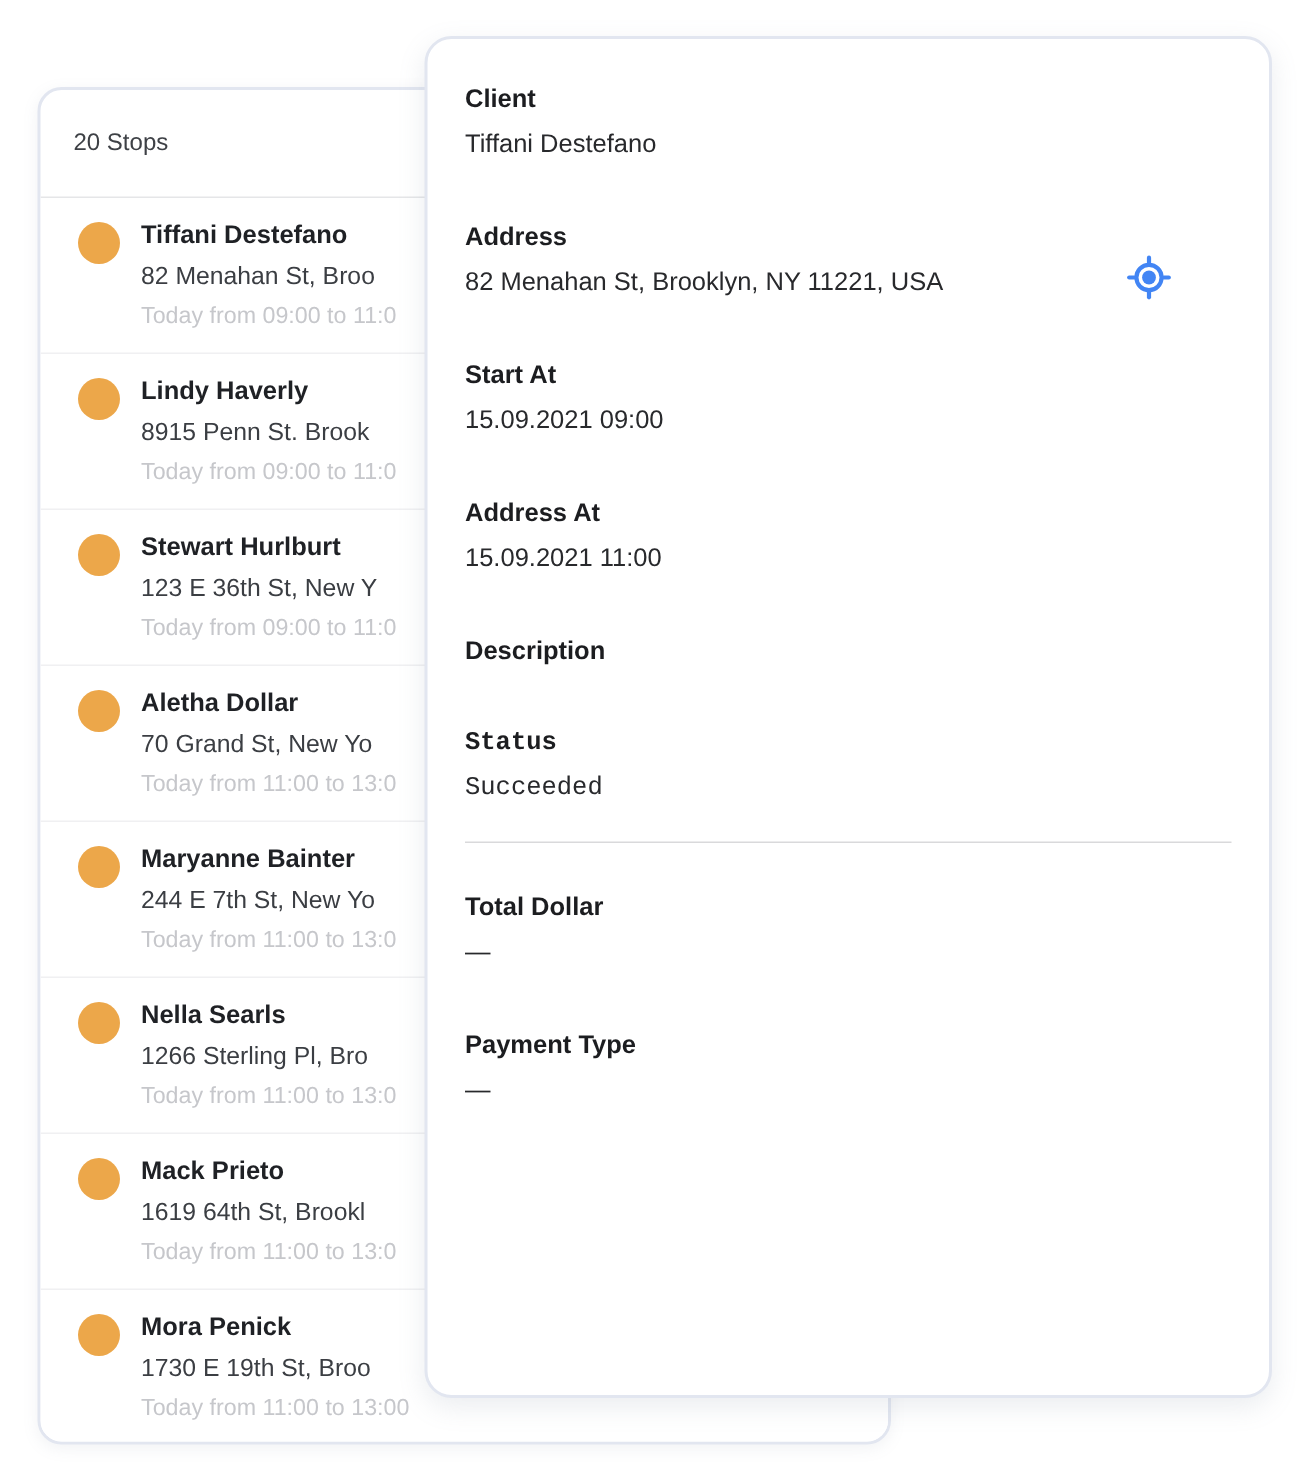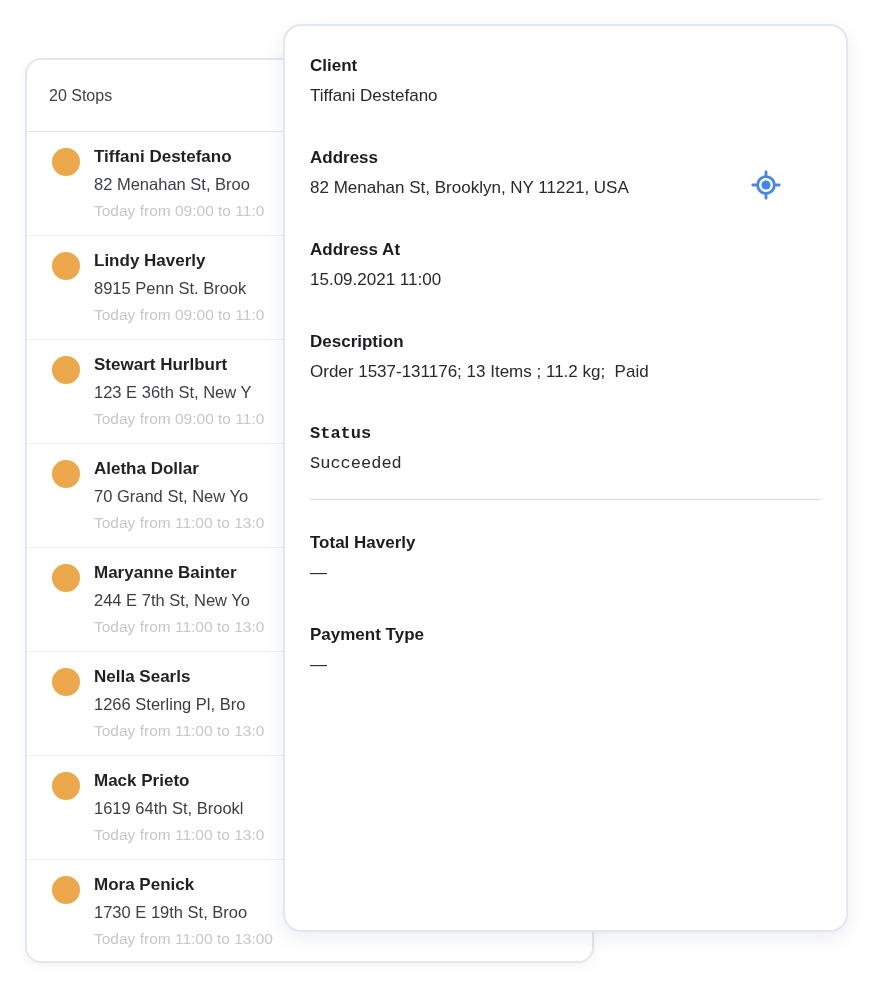--- a/index.html
+++ b/index.html
@@ -195,40 +195,43 @@
             <line x1="15" y1="24.8" x2="15" y2="28.2"></line>
             <line x1="1.8" y1="15" x2="5.2" y2="15"></line>
             <line x1="24.8" y1="15" x2="28.2" y2="15"></line>
           </g>
           <circle cx="15" cy="15" r="4.6" fill="currentColor"></circle>
         </svg>
       </span>
     </button>
   </div>
 
+  <div class="field">
+    <div class="field-label">Start At</div>
+    <div class="field-value">15.09.2021 09:00</div>
+  </div>
 
   <div class="field">
     <div class="field-label">Address At</div>
     <div class="field-value">15.09.2021 11:00</div>
   </div>
 
   <div class="field">
     <div class="field-label">Description</div>
-    <div class="field-value">Order 1537-131176; 13 Items ; 11.2 kg;  Paid</div>
   </div>
 
   <div class="field mb0">
     <div class="field-label">Status</div>
     <div class="field-value">Succeeded</div>
   </div>
 
   <hr class="detail-divider">
 
   <div class="field">
-    <div class="field-label">Total Haverly</div>
+    <div class="field-label">Total Dollar</div>
     <div class="field-value">—</div>
   </div>
 
   <div class="field">
     <div class="field-label">Payment Type</div>
     <div class="field-value">—</div>
   </div>
 
 </div>
 

